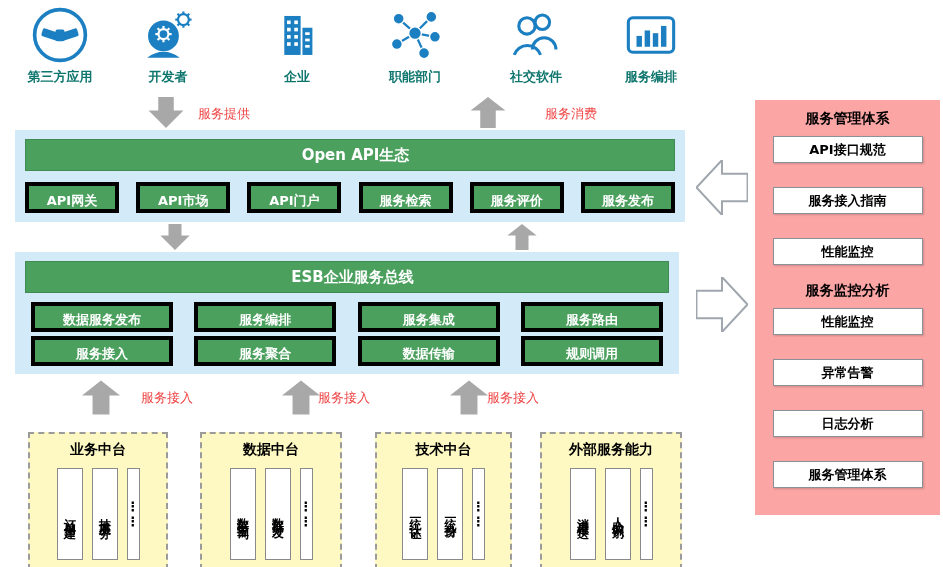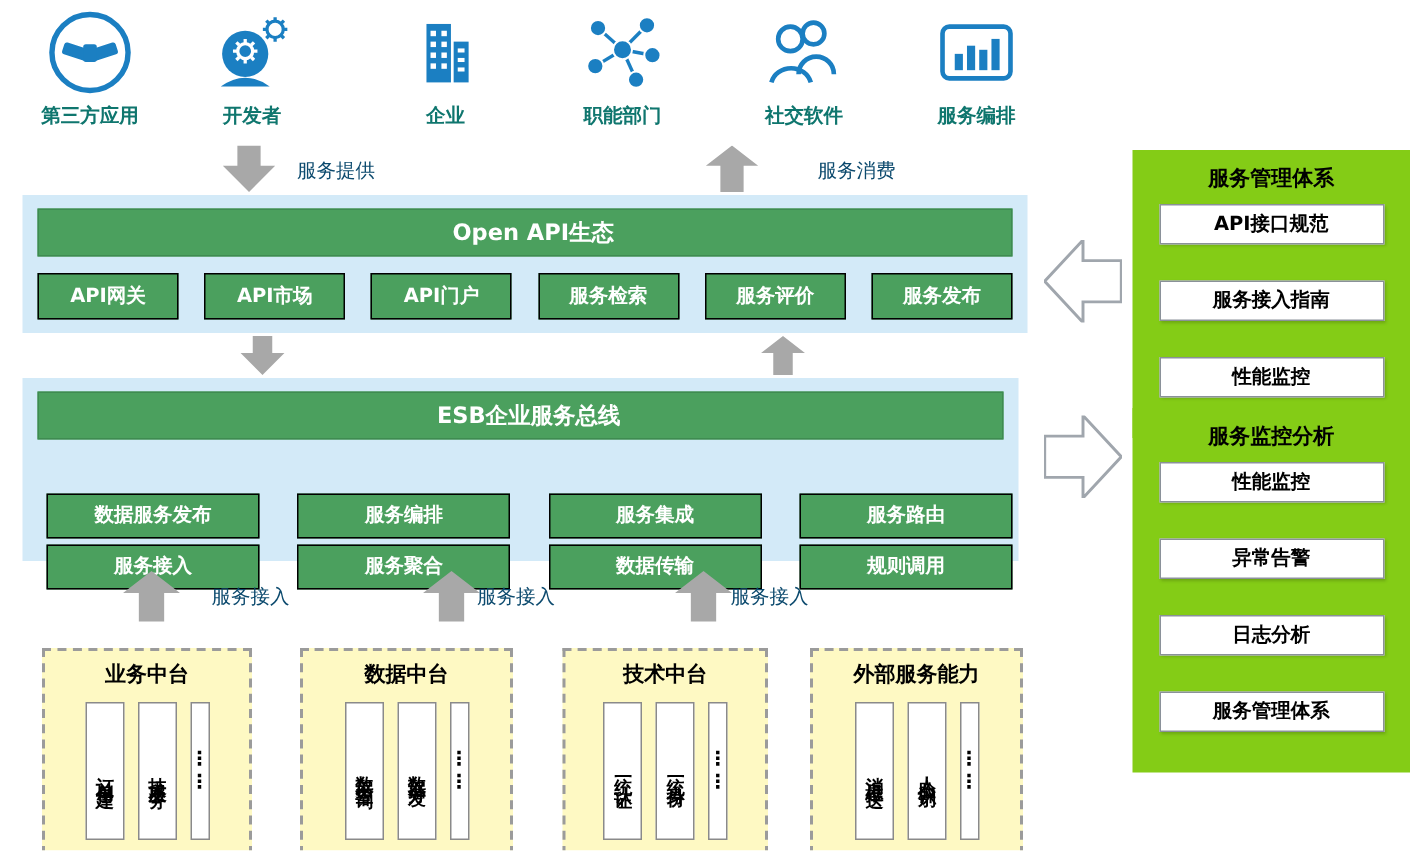--- a/index.html
+++ b/index.html
@@ -9,49 +9,49 @@
     font-family:"DejaVu Sans","Liberation Sans",sans-serif; overflow:hidden;
   }
   
   .actor { position:absolute; top:6px; width:90px; display:flex; flex-direction:column; align-items:center; }
   .actor svg { display:block; }
   .actor-label { margin-top:4px; font-size:13px; font-weight:bold; color:#0f766e; white-space:nowrap; }
   
   .arrow { position:absolute; display:block; }
   .arrow polygon { fill:#a8a8a8; }
   .hollow polygon { fill:#ffffff; stroke:#a0a6ad; stroke-width:2; }
-  .flow-label { position:absolute; font-size:13px; color:#0c4a6e; white-space:nowrap; }
+  .flow-label { position:absolute; font-size:13px; color:#ef4444; white-space:nowrap; }
   
   .panel { position:absolute; background:#d3eaf8; }
   .green-title {
     position:absolute; left:10px; right:10px; top:9px; height:32px;
     background:#4ba05e; border:1px solid #3f8b51; color:#ffffff;
     font-weight:bold; font-size:15px; text-align:center; line-height:30px;padding-left:11px;
   }
   .box-row { position:absolute; left:10px; right:10px; display:flex; justify-content:space-between; }
   .green-box {
-    height:31px; background:#4ba05e; border:1px solid #000000; color:#ffffff;
+    height:31px; background:#4ba05e; border:4px solid #000000; color:#ffffff;
     font-weight:bold; font-size:13px; text-align:center; line-height:29px; white-space:nowrap;
   }
   .open-box { width:94px; }
-  .esb-row { position:absolute; left:16px; right:4px; display:flex; justify-content:space-between;margin-top:27px; }
+  .esb-row { position:absolute; left:16px; right:16px; display:flex; justify-content:space-between; }
   .esb-box { width:142px; height:30px; line-height:28px; }
   
   .platform { position:absolute; top:432px; height:138px; border:2px dashed #9b9b9b; background:#fef9c3; }
   .platform-title { margin-top:7px; text-align:center; font-size:14px; font-weight:bold; color:#000; white-space:nowrap; }
   .v-items { display:flex; justify-content:center; align-items:flex-start; gap:9px; margin-top:9px; }
   .v-box {
     width:26px; height:92px; border:1px solid #8a8a8a; background:#fff;
     display:flex; align-items:center; justify-content:center;
     writing-mode:vertical-rl; text-orientation:upright;
     font-size:12px; font-weight:600; letter-spacing:3px; color:#000;
   }
   .v-box.dots { width:13px; font-size:13px; letter-spacing:0; font-weight:bold; }
   
-  .side-panel { position:absolute; left:755px; width:185px; background:#84cc16; padding:10px 0 3px; }
+  .side-panel { position:absolute; left:755px; width:185px; background:#fca5a5; padding:10px 0 3px; }
   .side-title { text-align:center; font-weight:bold; font-size:14px; color:#000; margin-bottom:8px; }
   .side-item {
     width:150px; height:27px; margin:0 auto 24px; background:#ffffff;
     border:1px solid #8a9199; box-shadow:1px 1px 2px rgba(0,0,0,.18);
     text-align:center; line-height:25px; font-size:13px; font-weight:bold; color:#000; white-space:nowrap;
   }
 </style>
 </head>
 <body>
 

